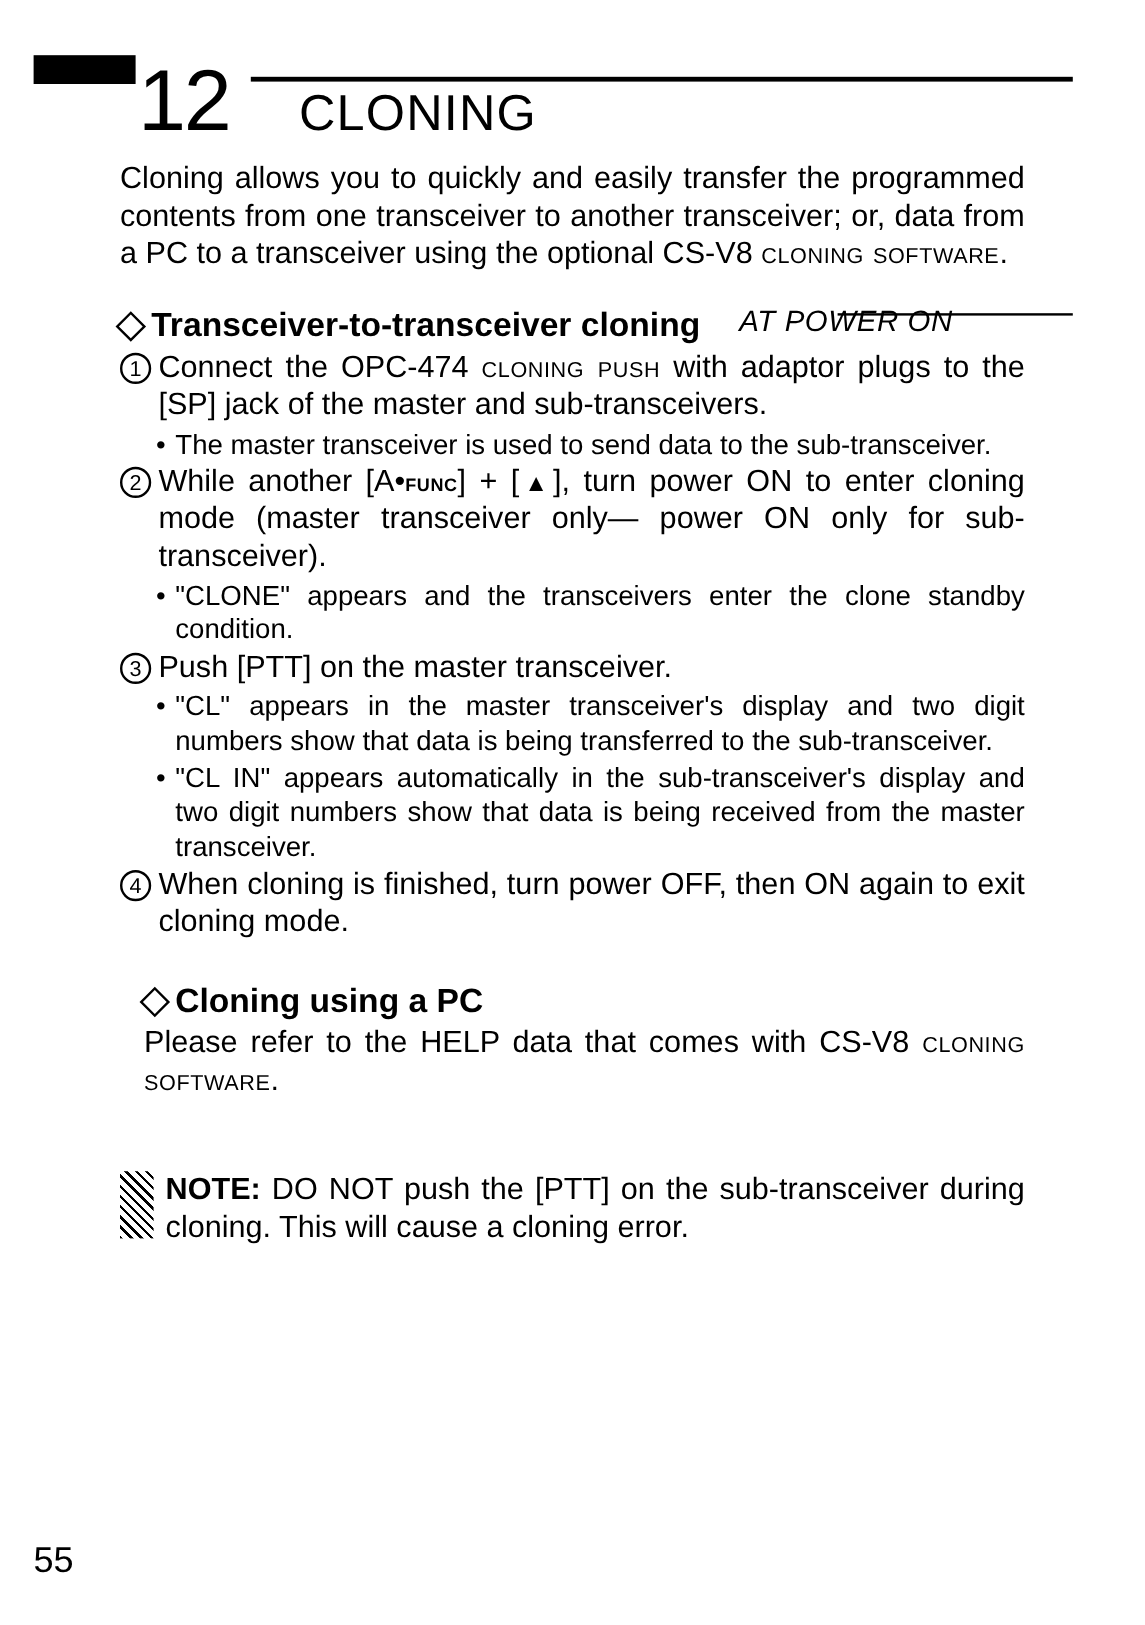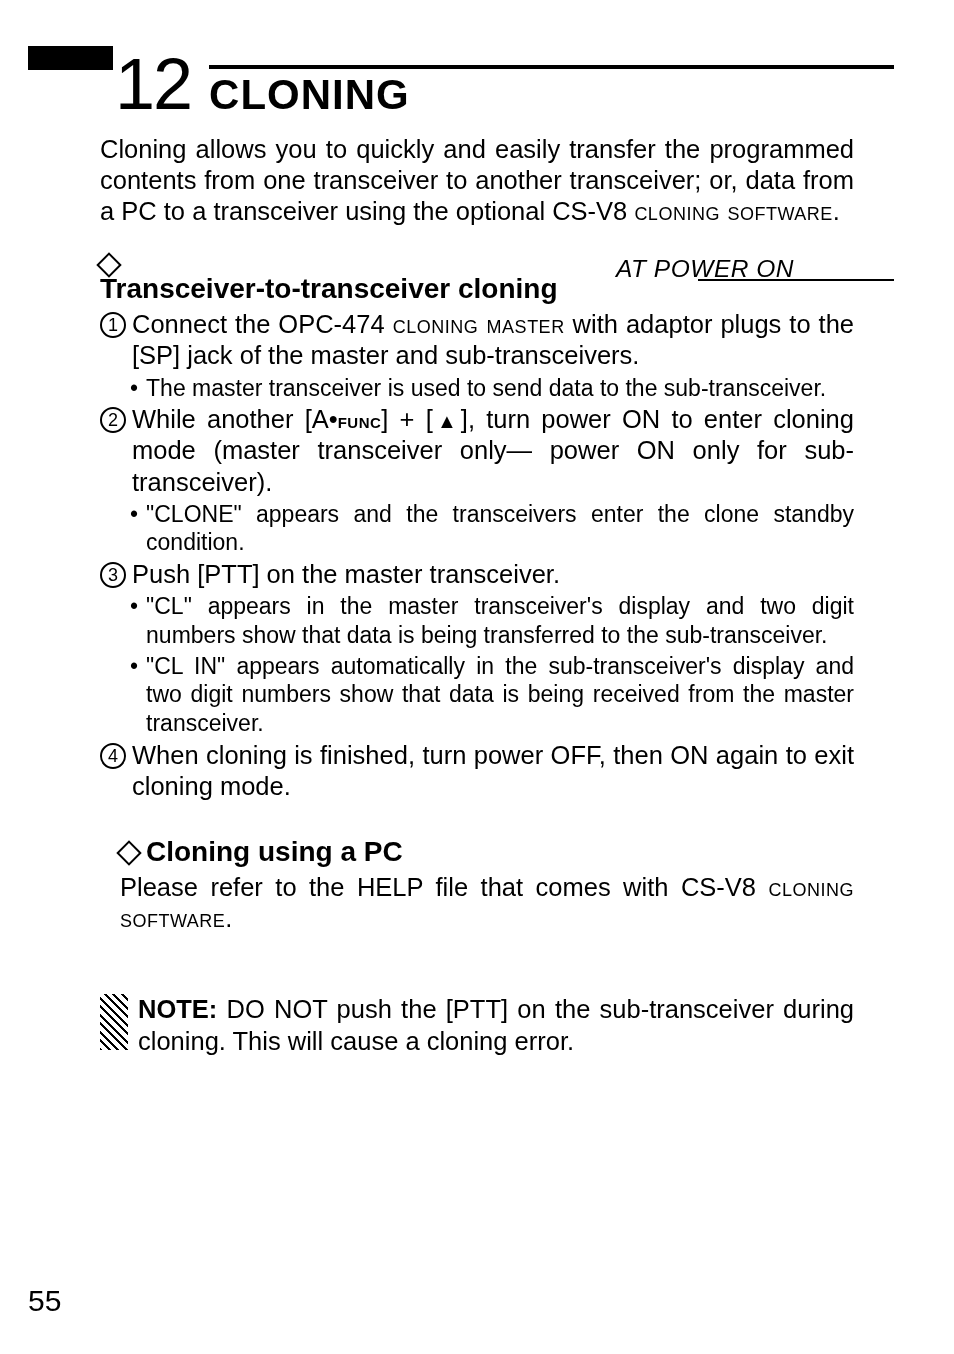--- a/index.html
+++ b/index.html
@@ -3,21 +3,21 @@
 <meta charset="utf-8">
 <style>
   * { box-sizing: border-box; margin: 0; padding: 0; }
   html, body { width: 954px; height: 1354px; background: #fff; font-family: Arial, Helvetica, sans-serif; color: #000; }
   .page { position: relative; width: 954px; height: 1354px; padding: 40px 60px 0 60px; }
   .black-block { position: absolute; top: 46px; left: 28px; width: 85px; height: 24px; background: #000; }
   .chapter-row { display: flex; align-items: baseline; margin-left: 55px; margin-top: 8px; position: relative; }
   .chapter-num { font-size: 72px; font-weight: 400; letter-spacing: -2px; line-height: 1; }
   .chapter-title-wrap { margin-left: 18px; flex: 1; }
   .chapter-rule { height: 4px; background: #000; width: 100%; margin-bottom: 2px; margin-top: 6px; }
-  .chapter-title { font-size: 42px; font-weight: bold; letter-spacing: 1px; }
+  .chapter-title { font-size: 42px; font-weight: normal; letter-spacing: 1px; margin-left: 40px; }
   .intro { font-size: 25.5px; line-height: 1.22; text-align: justify; margin: 14px 40px 16px 40px; }
   .sc { font-variant: small-caps; letter-spacing: 0.5px; }
   .section { margin: 28px 40px 0 40px; }
   .sec-head { display: flex; align-items: baseline; }
   .diamond { display:inline-block; width:18px; height:18px; transform: rotate(45deg); border:2.5px solid #000; margin-right: 8px; position: relative; top: 1px; flex:0 0 auto;}
   .sec-title { font-size: 28px; font-weight: bold; }
   .power-tag { font-style: italic; font-size: 24.5px; letter-spacing: 0.5px; position: absolute; right: 60px; }
   .power-rule { position: absolute; right: 60px; height: 2px; background: #000; width: 196px; margin-top: -26px; }
   .body { font-size: 25.5px; line-height: 1.22; text-align: justify; margin-top: 4px; }
   .step { display: flex; align-items: flex-start; margin-top: 2px; }
@@ -49,33 +49,33 @@
       <div class="chapter-rule"></div>
       <div class="chapter-title">CLONING</div>
     </div>
   </div>
 
   <div class="intro">
     <span>Cloning allows you to quickly and easily transfer the programmed contents from one transceiver to another transceiver; or, data from a PC to a transceiver using the optional CS-V8 </span><span class="sc">cloning software</span><span>.</span>
   </div>
 
   <div class="section">
-    <div class="sec-head" style="position:relative;flex-direction:column;">
+    <div class="sec-head" style="position:relative;">
       <span class="diamond"></span>
       <span class="sec-title">Transceiver-to-transceiver cloning</span>
       <span class="power-tag">AT POWER ON</span>
     </div>
     <div class="power-rule"></div>
 
     <div class="body">
 
       <div class="step">
         <div class="step-num">1</div>
         <div class="step-body">
-          <span>Connect the OPC-474 </span><span class="sc">cloning master</span><span> with adaptor plugs to the [SP] jack of the master and sub-transceivers.</span>
+          <span>Connect the OPC-474 </span><span class="sc">cloning push</span><span> with adaptor plugs to the [SP] jack of the master and sub-transceivers.</span>
         </div>
       </div>
       <div class="bullet">
         <span class="dot">•</span>
         <span class="btxt">The master transceiver is used to send data to the sub-transceiver.</span>
       </div>
 
       <div class="step">
         <div class="step-num">2</div>
         <div class="step-body">
@@ -107,21 +107,21 @@
 
     </div>
   </div>
 
   <div class="section2">
     <div class="sec-head">
       <span class="diamond"></span>
       <span class="sec-title">Cloning using a PC</span>
     </div>
     <div class="pc-body">
-      <span>Please refer to the HELP file that comes with CS-V8 </span><span class="sc">cloning software</span><span>.</span>
+      <span>Please refer to the HELP data that comes with CS-V8 </span><span class="sc">cloning software</span><span>.</span>
     </div>
   </div>
 
   <div class="note-row">
     <div class="hatch"></div>
     <div class="note-body">
       <b>NOTE:</b><span> DO NOT push the [PTT] on the sub-transceiver during cloning. This will cause a cloning error.</span>
     </div>
   </div>
 

